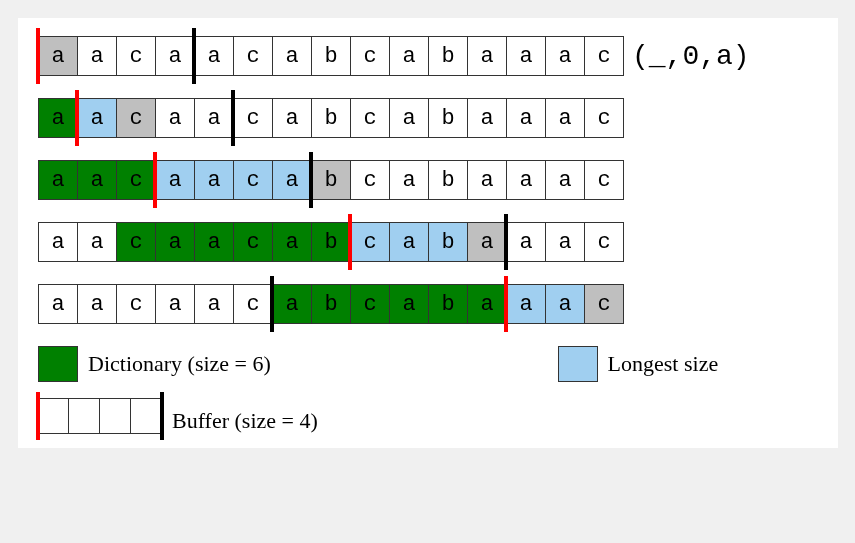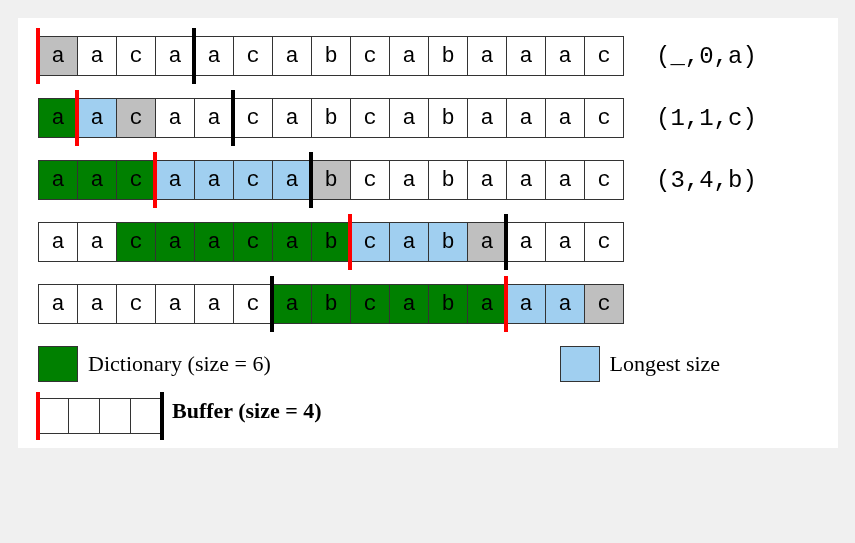--- a/index.html
+++ b/index.html
@@ -44,22 +44,22 @@
     position: absolute;
     top: -8px;
     width: 4px;
     height: 56px;
     z-index: 5;
   }
   .marker.red   { background: #ff0000; }
   .marker.black { background: #000000; }
   .tuple {
     font-family: "Courier New", monospace;
-    font-size: 24px;
-    margin-left: 32px;
+    font-size: 28px;
+    margin-left: 8px;
     white-space: pre;
   }
   .legend {
     display: grid;
     grid-template-columns: auto auto;
     column-gap: 140px;
     row-gap: 16px;
     margin-top: 22px;
   }
   .legend-item {
@@ -74,22 +74,21 @@
     margin-right: 10px;
   }
   .swatch.dict  { background: #008000; }
   .swatch.match { background: #a0cff0; }
   .swatch.next  { background: #bfbfbf; }
   .legend-text {
     font-size: 22px;
   }
   .buffer-legend {
     display: flex;
-    align-items: flex-start;
-    font-weight: bold;
+    align-items: flex-end;
   }
   .buffer-cells {
     position: relative;
     display: flex;
     margin-right: 10px;
   }
   .mini-cell {
     width: 32px;
     height: 36px;
     border: 1px solid #333;
@@ -148,21 +147,20 @@
           <div class="cell">c</div>
           <div class="cell">a</div>
           <div class="cell">b</div>
           <div class="cell">a</div>
           <div class="cell">a</div>
           <div class="cell">a</div>
           <div class="cell">c</div>
           <div class="marker red" style="left: 37px;"></div>
           <div class="marker black" style="left: 193px;"></div>
         </div>
-        <div class="tuple">(1,1,c)</div>
       </div>
       <div class="row">
         <div class="cells">
           <div class="cell dict">a</div>
           <div class="cell dict">a</div>
           <div class="cell dict">c</div>
           <div class="cell match">a</div>
           <div class="cell match">a</div>
           <div class="cell match">c</div>
           <div class="cell match">a</div>
@@ -170,21 +168,20 @@
           <div class="cell">c</div>
           <div class="cell">a</div>
           <div class="cell">b</div>
           <div class="cell">a</div>
           <div class="cell">a</div>
           <div class="cell">a</div>
           <div class="cell">c</div>
           <div class="marker red" style="left: 115px;"></div>
           <div class="marker black" style="left: 271px;"></div>
         </div>
-        <div class="tuple">(3,4,b)</div>
       </div>
       <div class="row">
         <div class="cells">
           <div class="cell">a</div>
           <div class="cell">a</div>
           <div class="cell dict">c</div>
           <div class="cell dict">a</div>
           <div class="cell dict">a</div>
           <div class="cell dict">c</div>
           <div class="cell dict">a</div>

